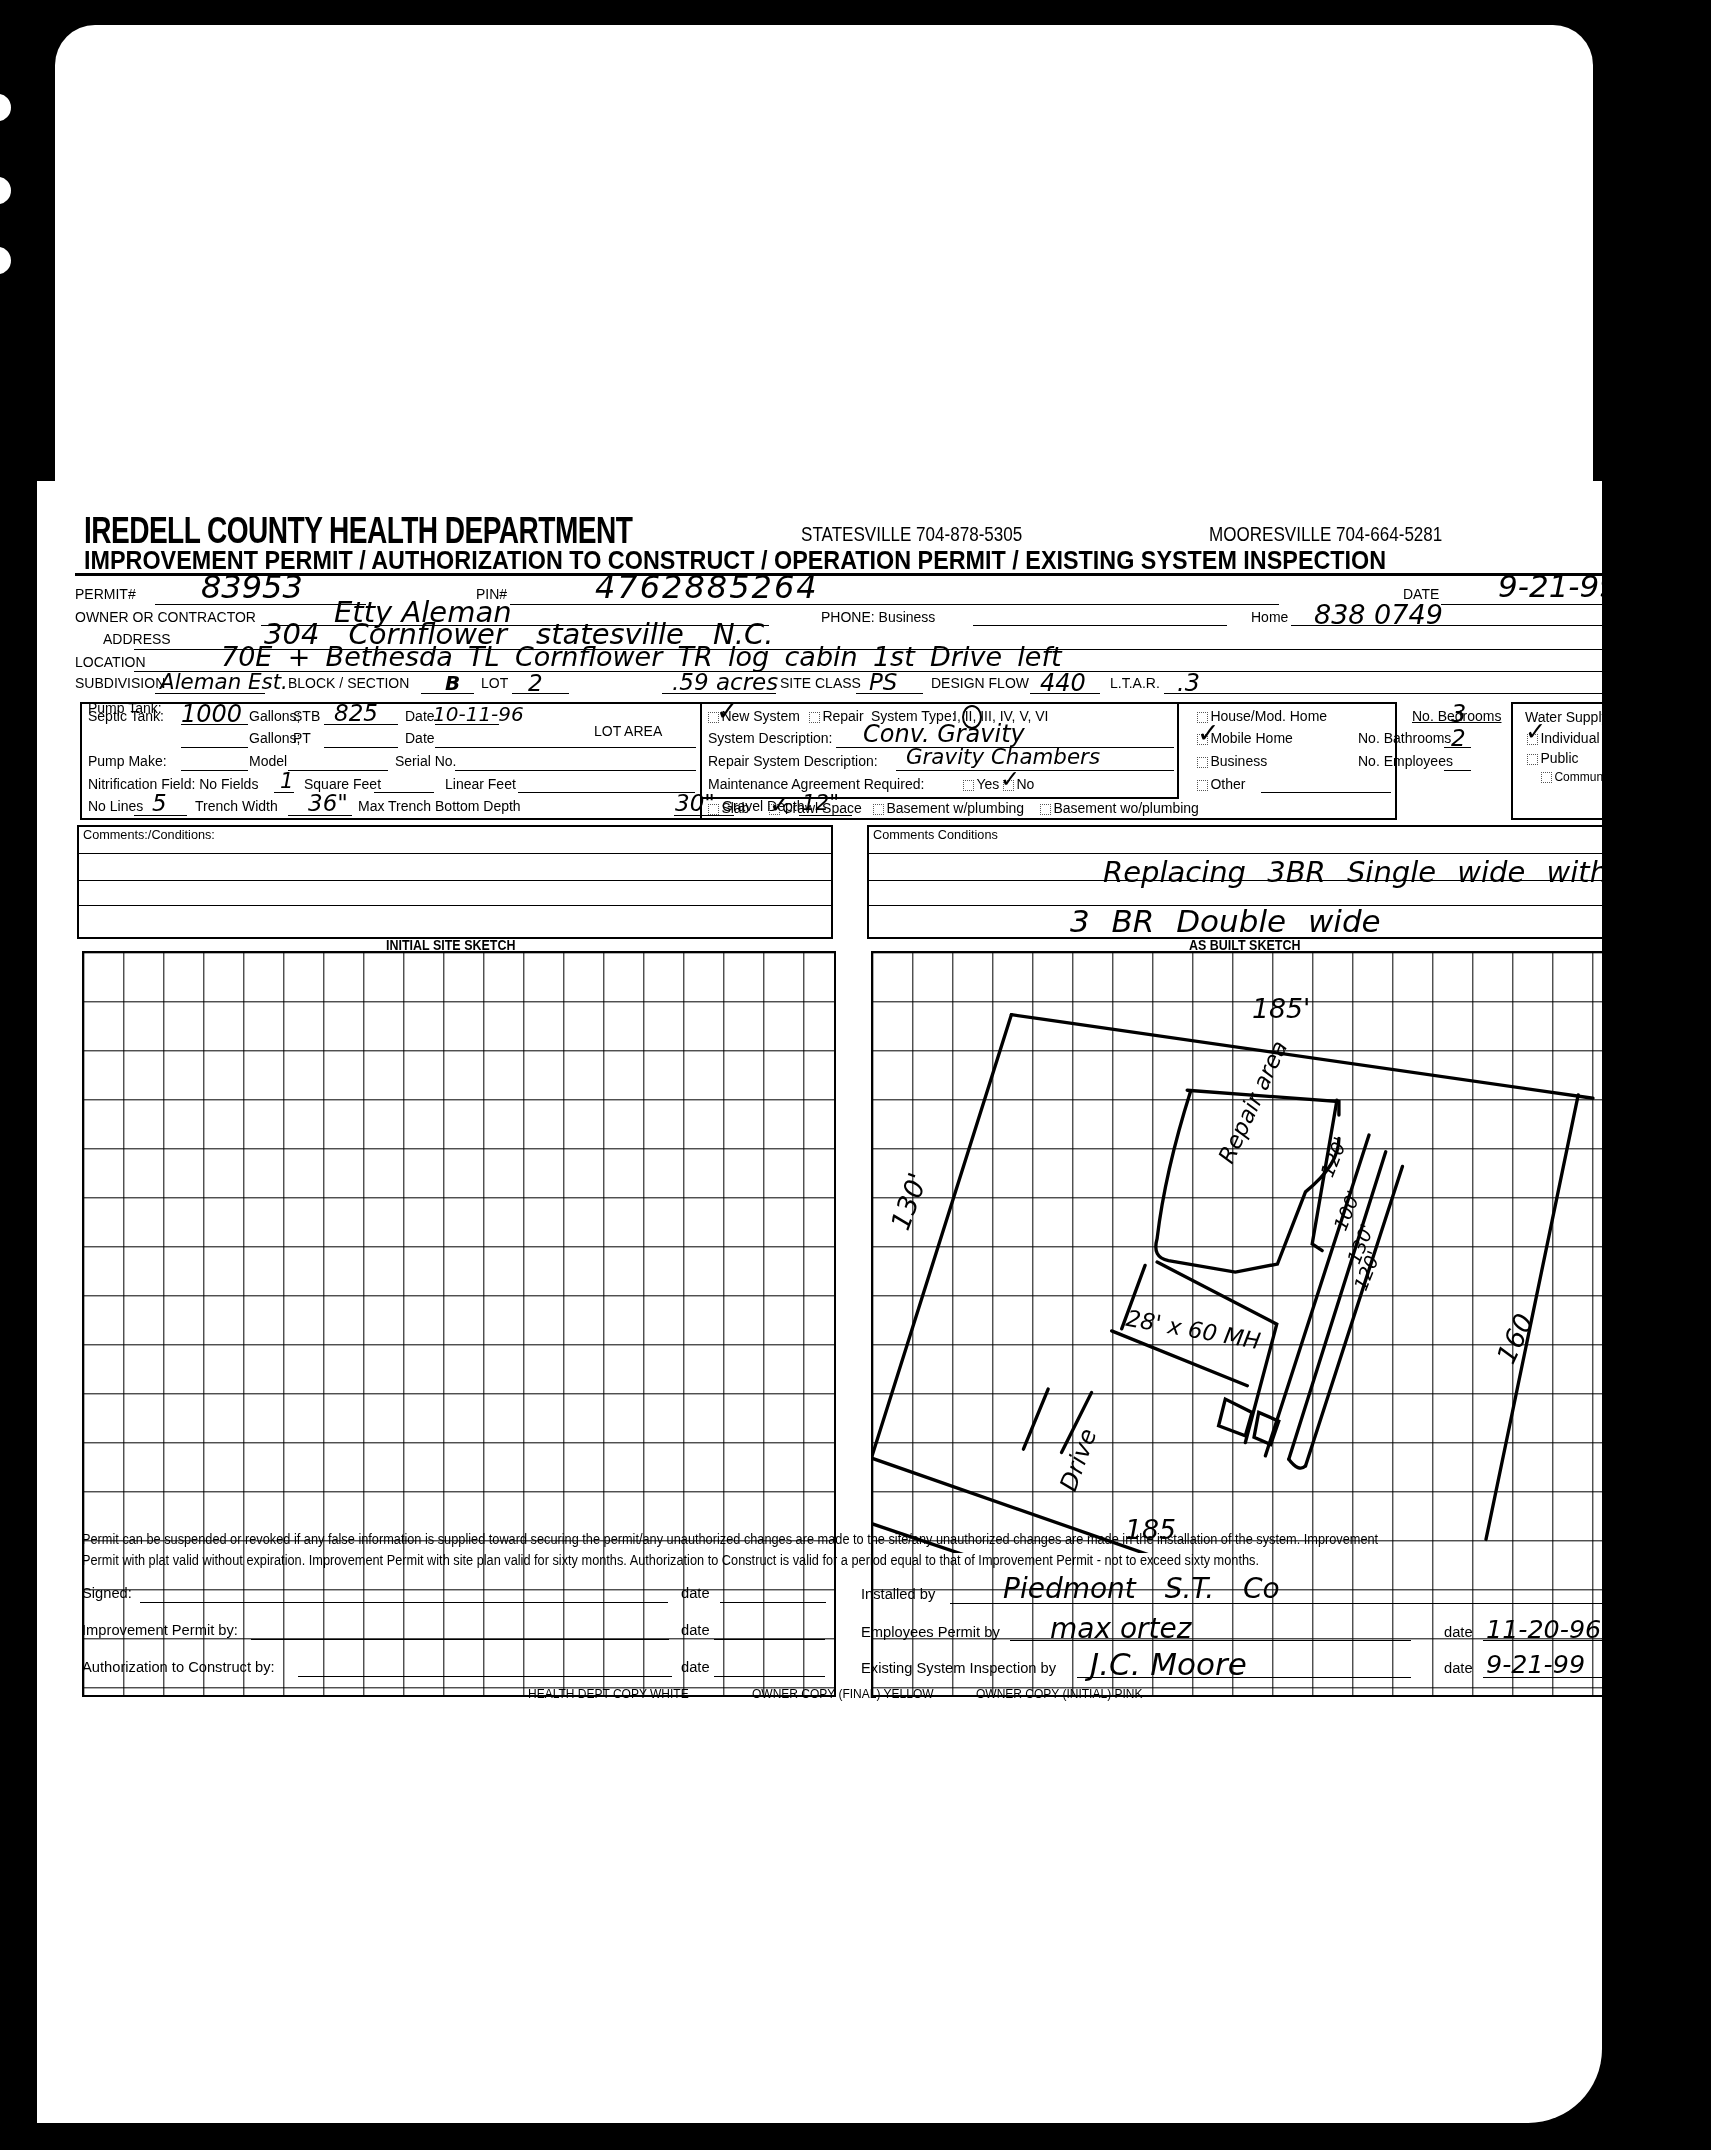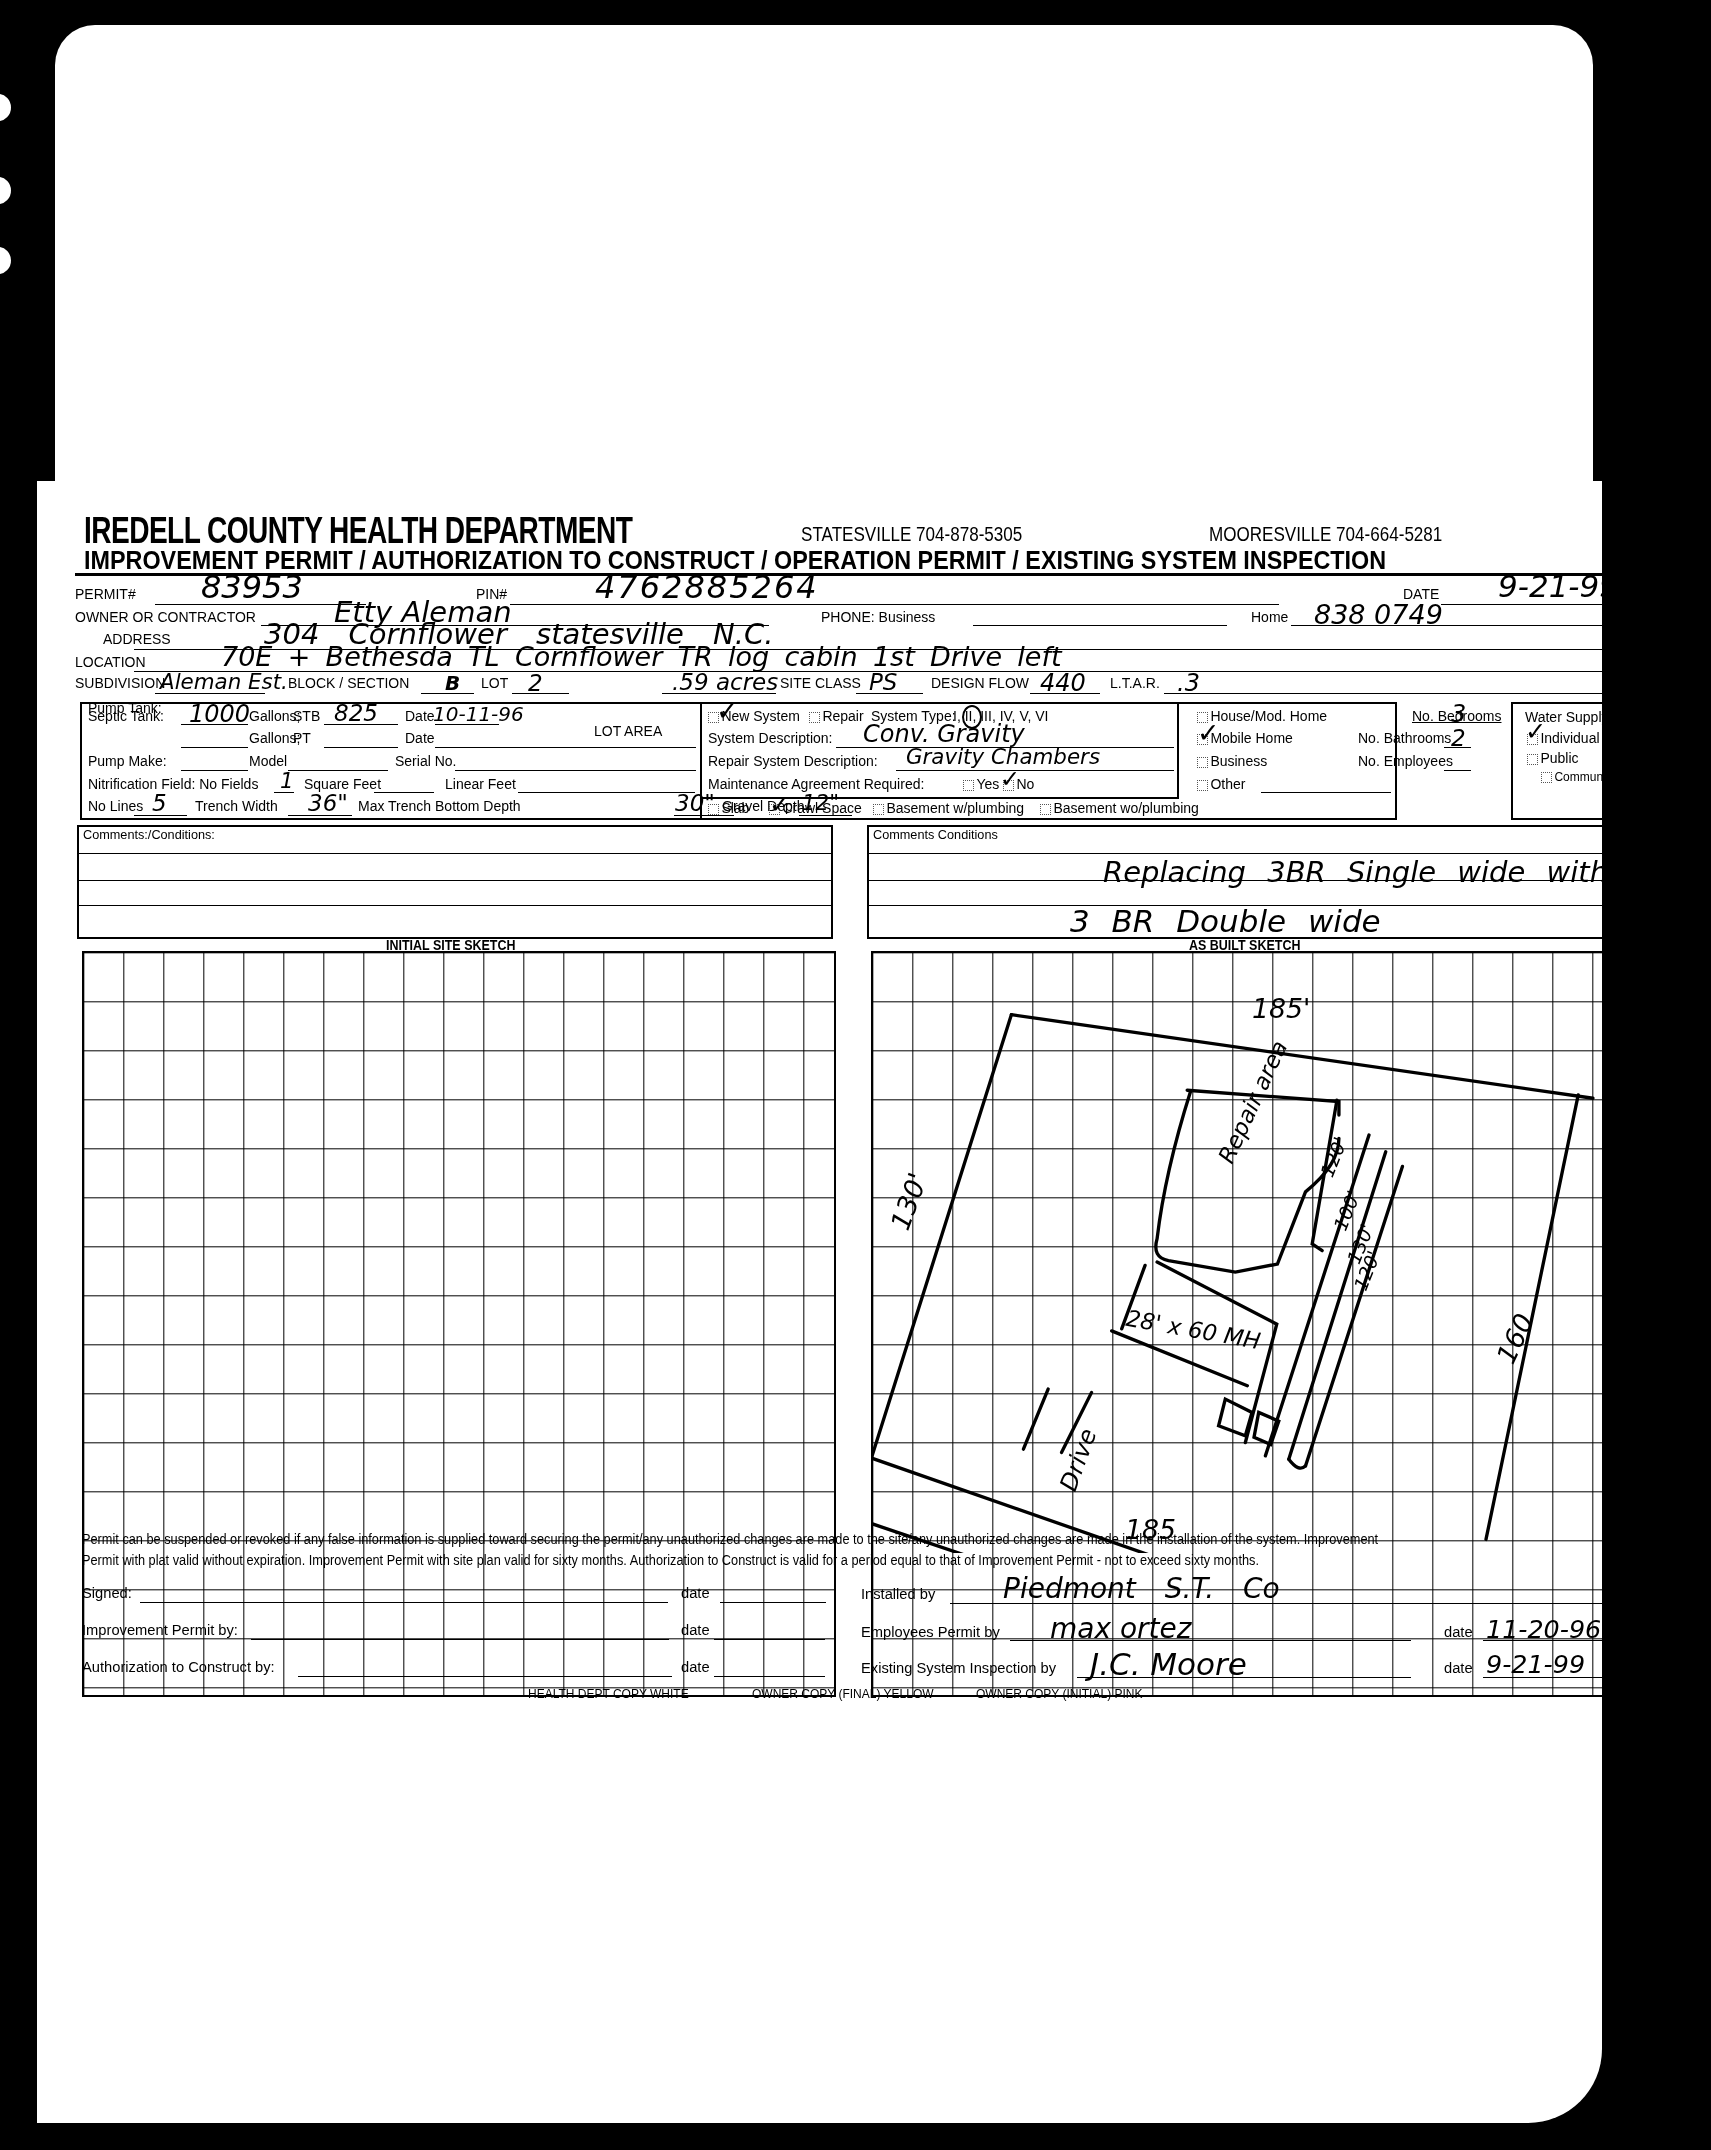--- a/index.html
+++ b/index.html
@@ -85,21 +85,21 @@
 <div class="abs lbl" style="left:1110px; top:675px;">L.T.A.R.</div>
 <div class="uline" style="left:1164px; top:693px; width:468px;"></div>
 <div class="abs hw" style="left:1177px; top:669px; font-size:24px;">.3</div>
 
 <div class="box" style="left:80px; top:702px; width:1317px; height:118px;"></div>
 <div class="box" style="left:700px; top:702px; width:479px; height:97px; border-width:2px;"></div>
 <div class="hline" style="left:700px; top:799px; width:0; height:20px; border-top:none; border-left:2px solid #000;"></div>
 
 <div class="abs lbl" style="left:88px; top:708px;">Septic Tank:</div>
 <div class="uline" style="left:181px; top:724px; width:67px;"></div>
-<div class="abs hw" style="left:189px; top:700px; font-size:24px;">1000</div>
+<div class="abs hw" style="left:181px; top:700px; font-size:24px;">1000</div>
 <div class="abs lbl" style="left:249px; top:708px;">Gallons;</div>
 <div class="abs lbl" style="left:293px; top:708px;">STB</div>
 <div class="uline" style="left:324px; top:724px; width:74px;"></div>
 <div class="abs hw" style="left:334px; top:700px; font-size:23px;">825</div>
 <div class="abs lbl" style="left:405px; top:708px;">Date</div>
 <div class="uline" style="left:435px; top:724px; width:64px;"></div>
 <div class="abs hw" style="left:433px; top:702px; font-size:20px;">10-11-96</div>
 
 <div class="abs lbl" style="left:88px; top:700px;">Pump Tank:</div>
 <div class="uline" style="left:181px; top:747px; width:67px;"></div>

